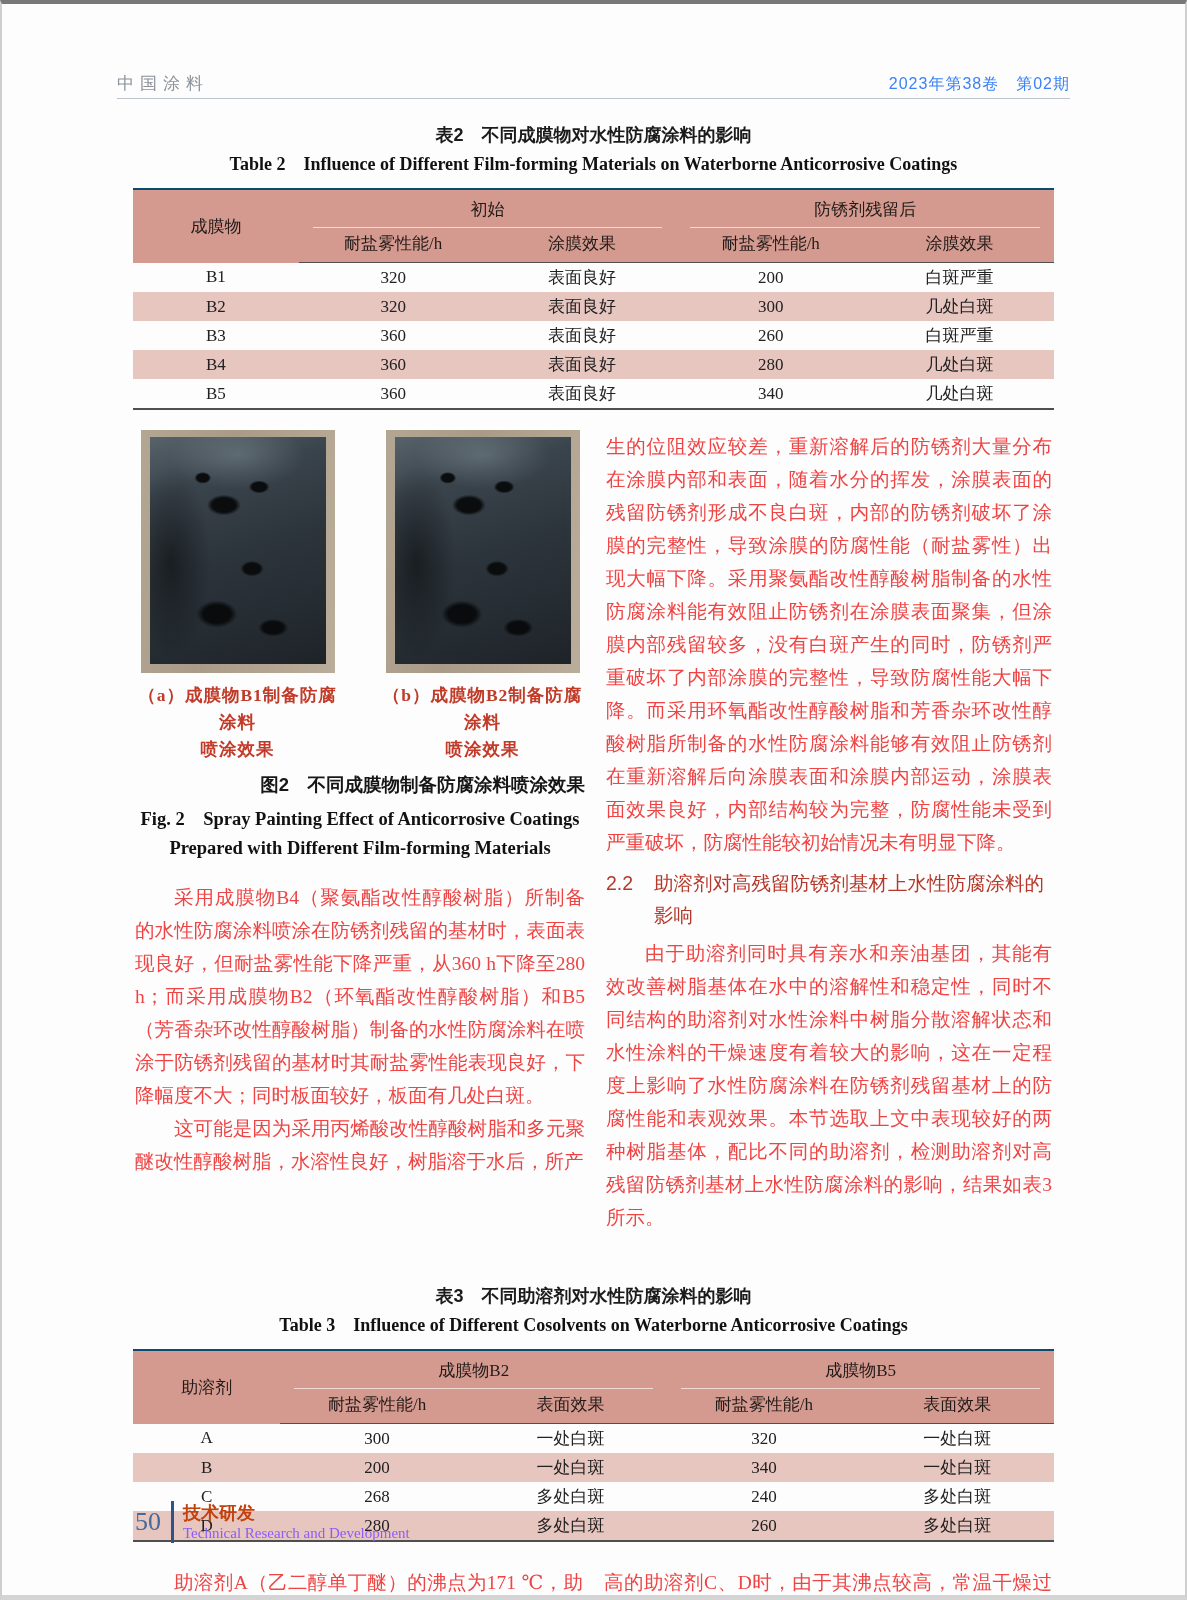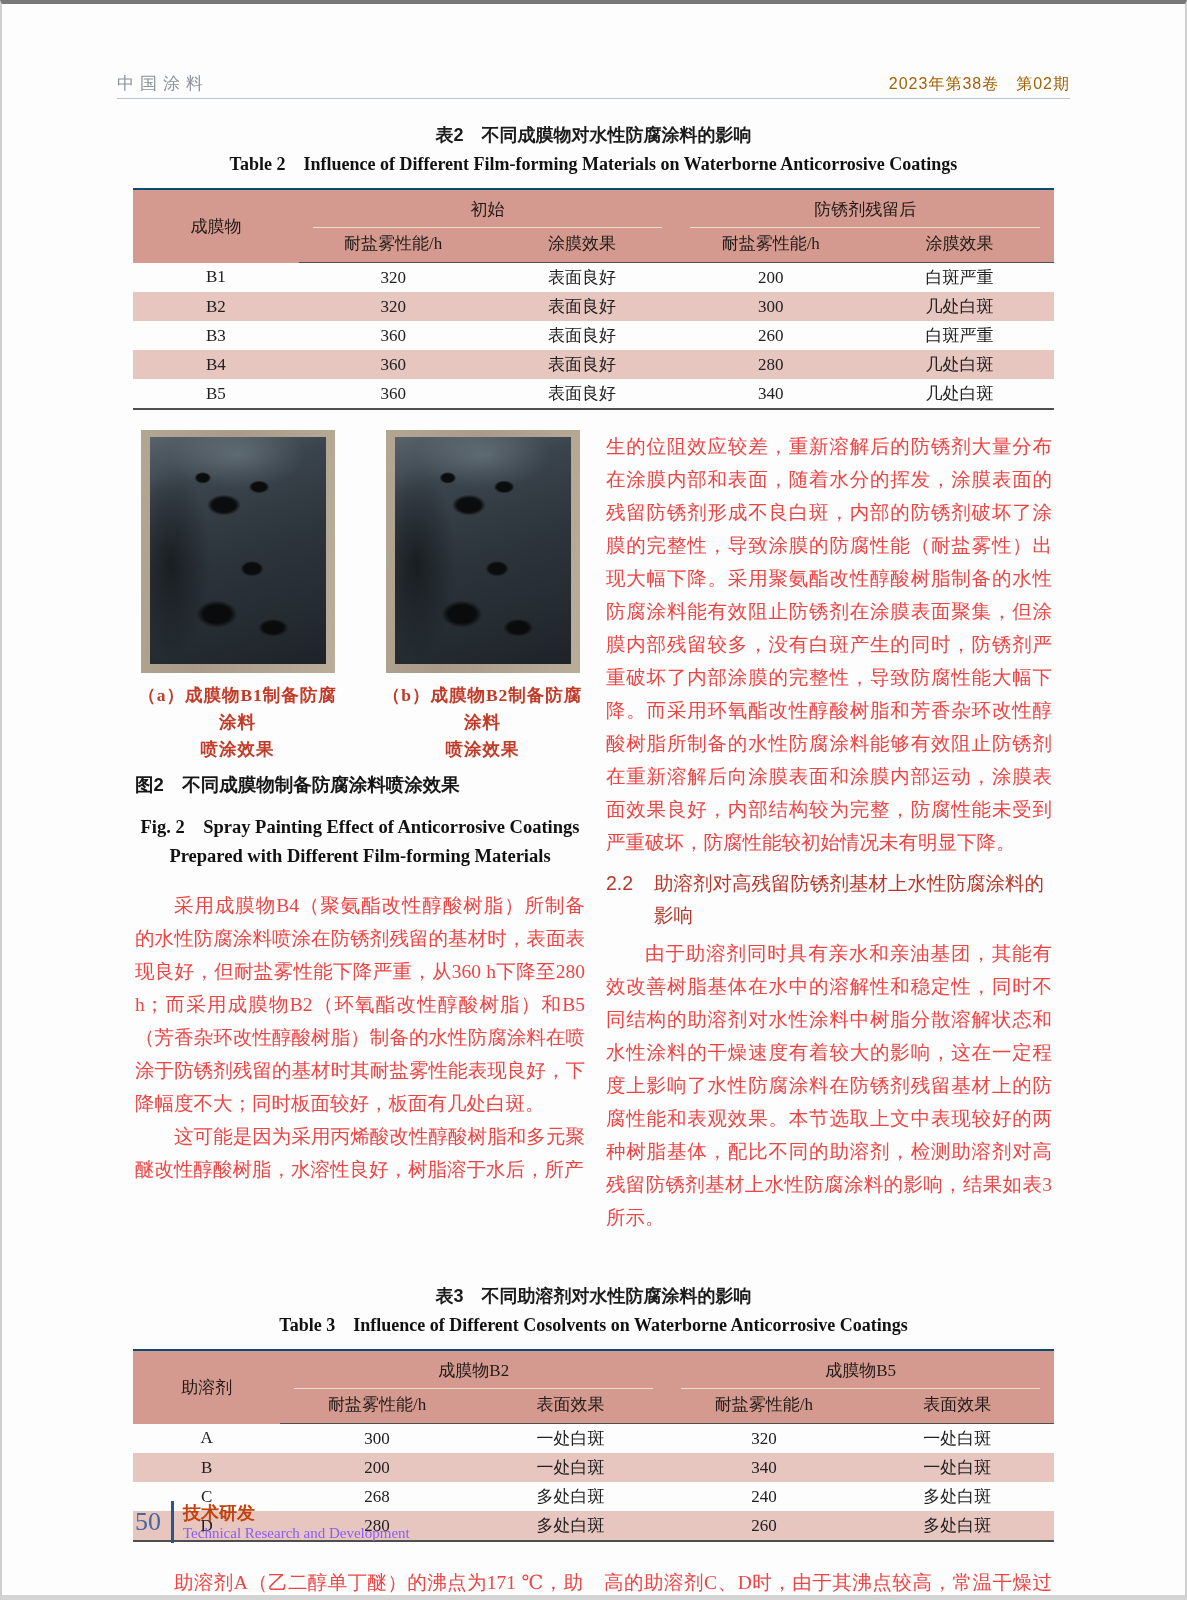--- a/index.html
+++ b/index.html
@@ -20,21 +20,21 @@
 
   
   .page-header {
     margin:68px 115px 0 115px;
     display:flex; justify-content:space-between; align-items:flex-end;
     padding-bottom:3px;
     border-bottom:1.5px solid #bdc3c8;
     font-family:"Liberation Sans","DejaVu Sans",sans-serif;
   }
   .journal-name { font-size:17px; color:#8b9299; letter-spacing:6px; }
-  .issue-info   { font-size:16px; color:#a16207; letter-spacing:1px; }
+  .issue-info   { font-size:16px; color:#3b82f6; letter-spacing:1px; }
 
   
   .tbl-title-zh {
     margin-top:24px; text-align:center;
     font-family:"Liberation Sans","DejaVu Sans",sans-serif;
     font-weight:bold; font-size:18px; color:#1b1b1b;
   }
   .tbl-title-en {
     margin-top:5px; text-align:center;
     font-weight:bold; font-size:18px; color:#111;
@@ -89,26 +89,26 @@
       radial-gradient(ellipse 90px 45px at 50% 8%, rgba(160,175,185,0.30), transparent 75%),
       radial-gradient(ellipse 50px 120px at 12% 55%, rgba(0,0,0,0.45), transparent 80%),
       linear-gradient(163deg,#57626b 0%,#3a444c 22%,#2d353c 50%,#252c32 76%,#1e2328 100%);
   }
   .photo-caption {
     margin-top:9px; text-align:center;
     color:#c23a28; font-size:17.5px; line-height:27px;
     letter-spacing:1px; font-weight:bold;
   }
   .fig-cap-zh {
-    margin-top:9px; text-align:left;
+    margin-top:9px; text-align:right;
     font-family:"Liberation Sans","DejaVu Sans",sans-serif;
     font-weight:bold; font-size:18.5px; color:#161616;
   }
   .fig-cap-en {
-    margin-top:16px; text-align:center;
+    margin-top:8px; text-align:center;
     font-weight:bold; font-size:18.5px; line-height:29px; color:#111;
   }
   .fig-block { margin-bottom:18px; }
 
   
   .sec-heading {
     display:flex; margin:8px 0 6px 0;
     font-family:"Liberation Sans","DejaVu Sans",sans-serif;
     font-weight:normal; font-size:19.5px; line-height:32px;
     color:#b5382a;

